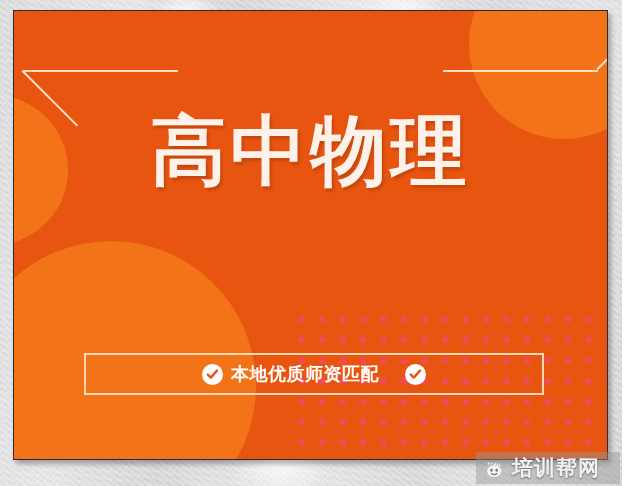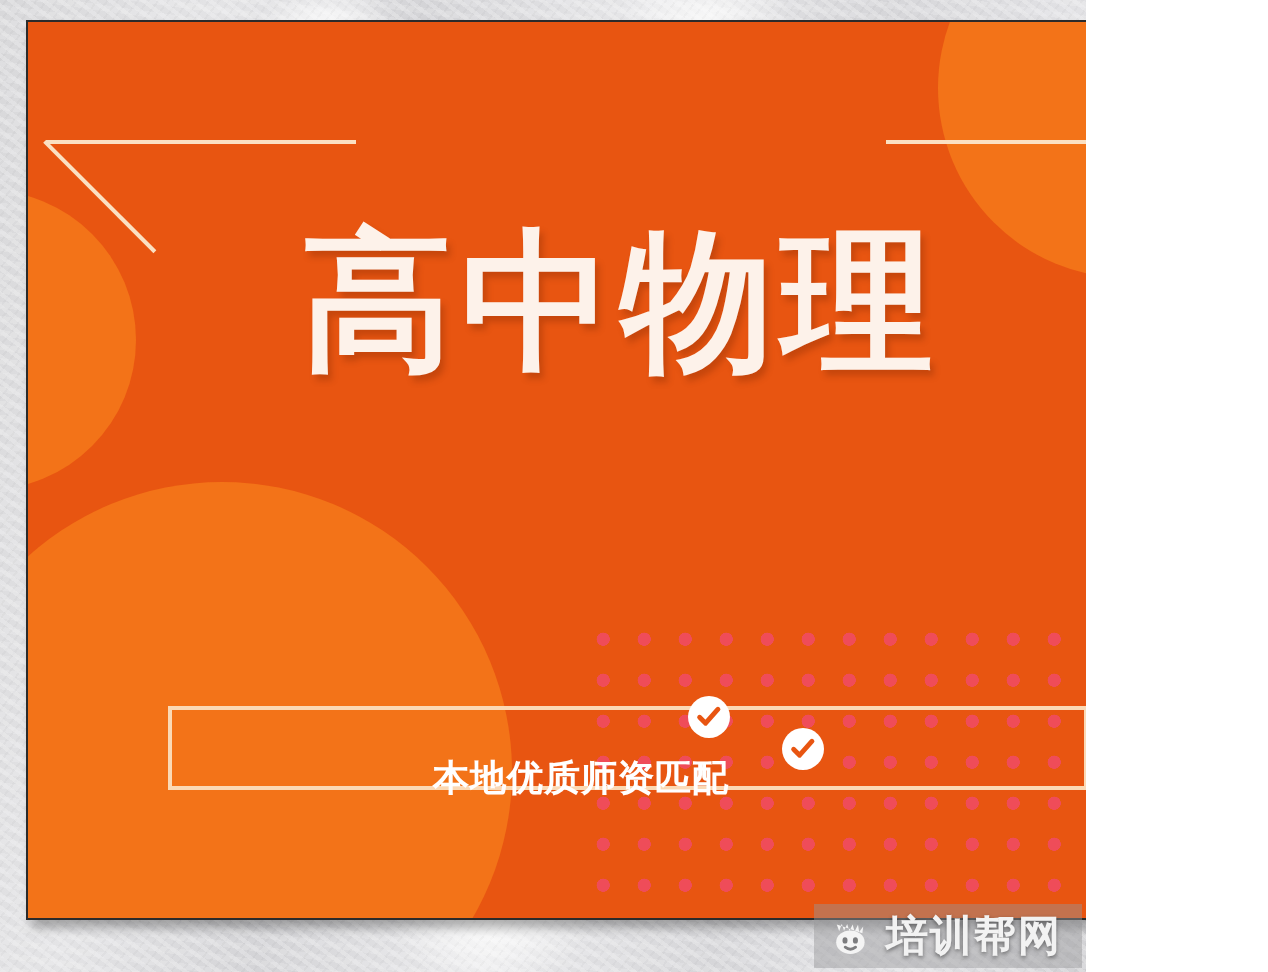--- a/index.html
+++ b/index.html
@@ -10,30 +10,31 @@
   body {
     width: 634px;
     height: 486px;
     overflow: hidden;
     font-family: "DejaVu Sans", "Liberation Sans", sans-serif;
   }
 
   
   #poster-root {
     position: relative;
-    width: 543px;
+    width: 622px;
     height: 486px;
     background:
       radial-gradient(ellipse 60px 40px at 12% 88%, #ffffff 0%, rgba(255,255,255,0) 70%),
       radial-gradient(ellipse 70px 45px at 45% 95%, #fafafa 0%, rgba(255,255,255,0) 70%),
       radial-gradient(ellipse 55px 35px at 78% 90%, #ffffff 0%, rgba(255,255,255,0) 70%),
       radial-gradient(ellipse 50px 30px at 30% 3%, #ffffff 0%, rgba(255,255,255,0) 70%),
       radial-gradient(ellipse 60px 32px at 65% 2%, #f8f8f8 0%, rgba(255,255,255,0) 70%),
       linear-gradient(100deg, #d8d8da 0%, #e4e4e6 18%, #d4d4d7 34%, #e8e8ea 52%, #d6d6d9 70%, #e2e2e5 86%, #d2d2d5 100%);
     overflow: hidden;
+    font-family: Liberation Serif, serif;
   }
 
   
   #paper-grain {
     position: absolute;
     inset: 0;
     pointer-events: none;
     opacity: .5;
     background-image:
       repeating-linear-gradient(37deg, rgba(255,255,255,.45) 0 2px, rgba(0,0,0,0) 2px 5px),
@@ -157,24 +158,23 @@
     border: 2px solid #fbd9b5;
     display: flex;
     align-items: center;
     justify-content: center;
     gap: 26px;
     z-index: 5;
     box-sizing: border-box;
   }
   .badge {
     display: flex;
-    align-items: flex-end;
+    align-items: center;
     gap: 8px;
     white-space: nowrap;
-    flex-direction: column;
   }
   .badge-check {
     width: 21px;
     height: 21px;
     flex: 0 0 21px;
     border-radius: 50%;
     background: #ffffff;
     display: flex;
     align-items: center;
     justify-content: center;
@@ -188,21 +188,21 @@
   }
 
   
   #watermark {
     position: absolute;
     right: 2px;
     bottom: 2px;
     display: flex;
     align-items: center;
     gap: 6px;
-    padding: 2px 10px 2px 8px;
+    padding: 2px 20px 2px 8px;
     background: rgba(150,150,152,.45);
     z-index: 30;
   }
   #watermark-label {
     color: #f2f2f2;
     font-size: 21px;
     font-weight: bold;
     letter-spacing: 1px;
     text-shadow: 0 1px 2px rgba(0,0,0,.45);
   }

